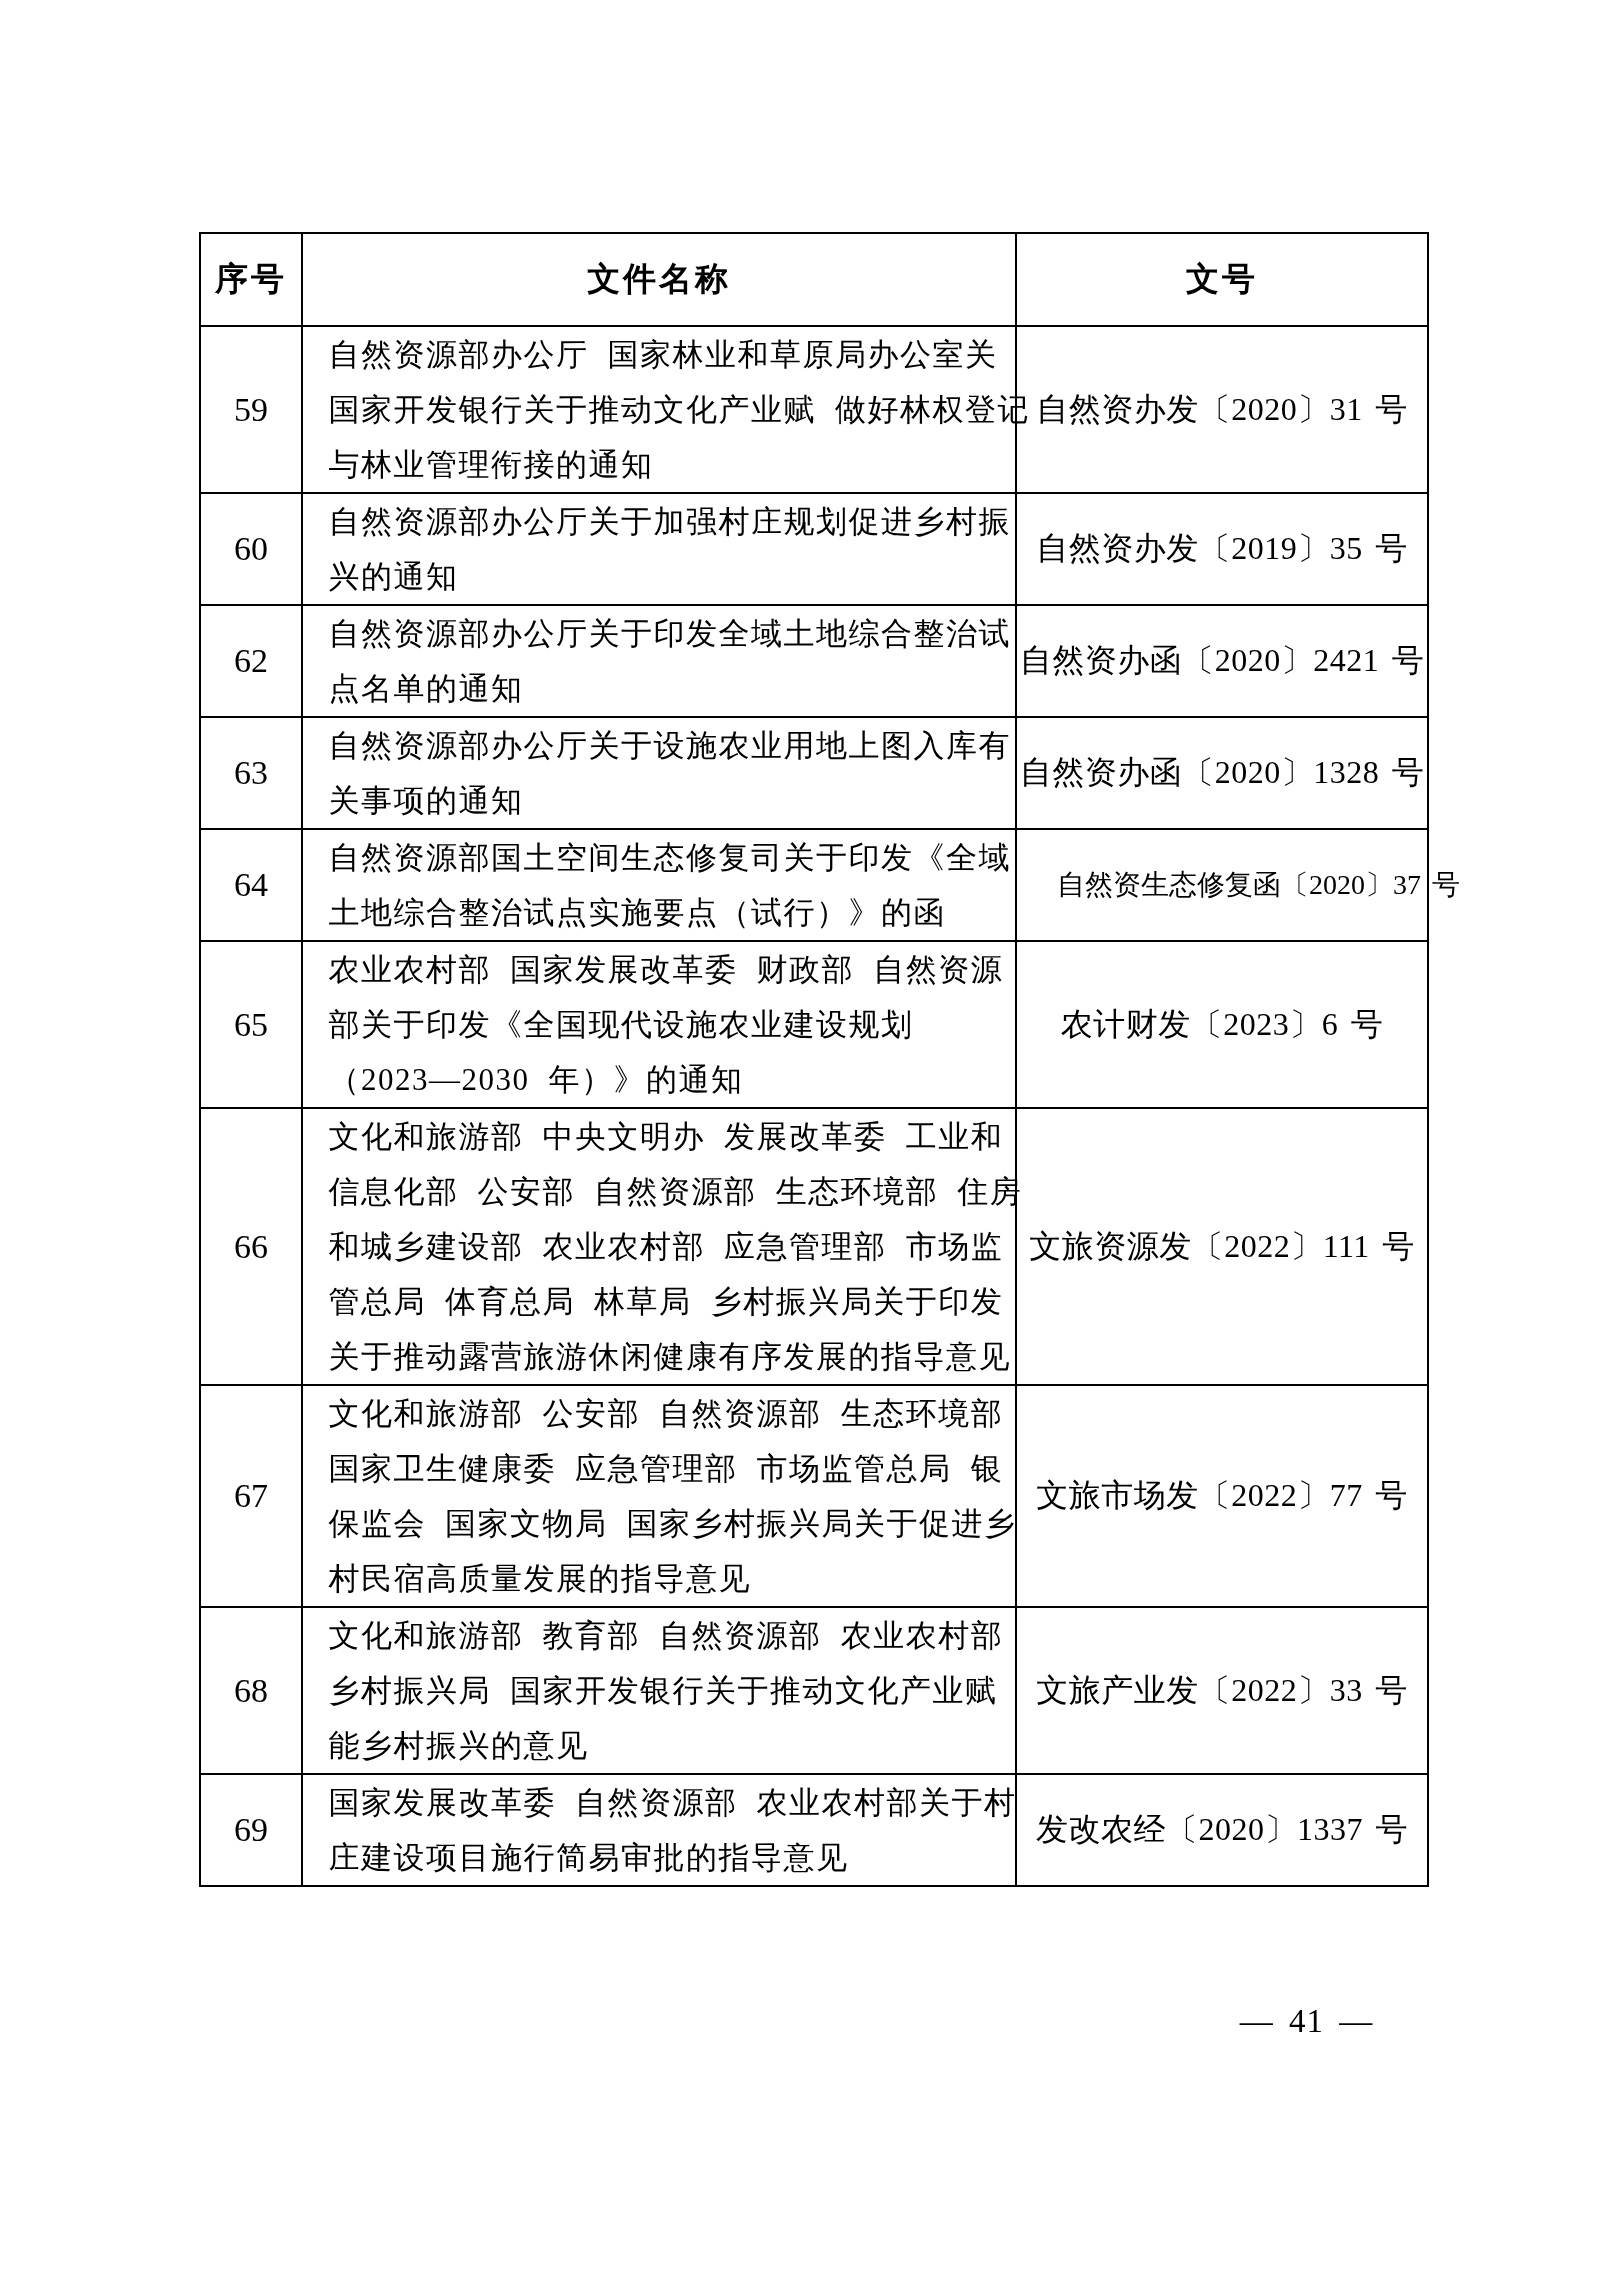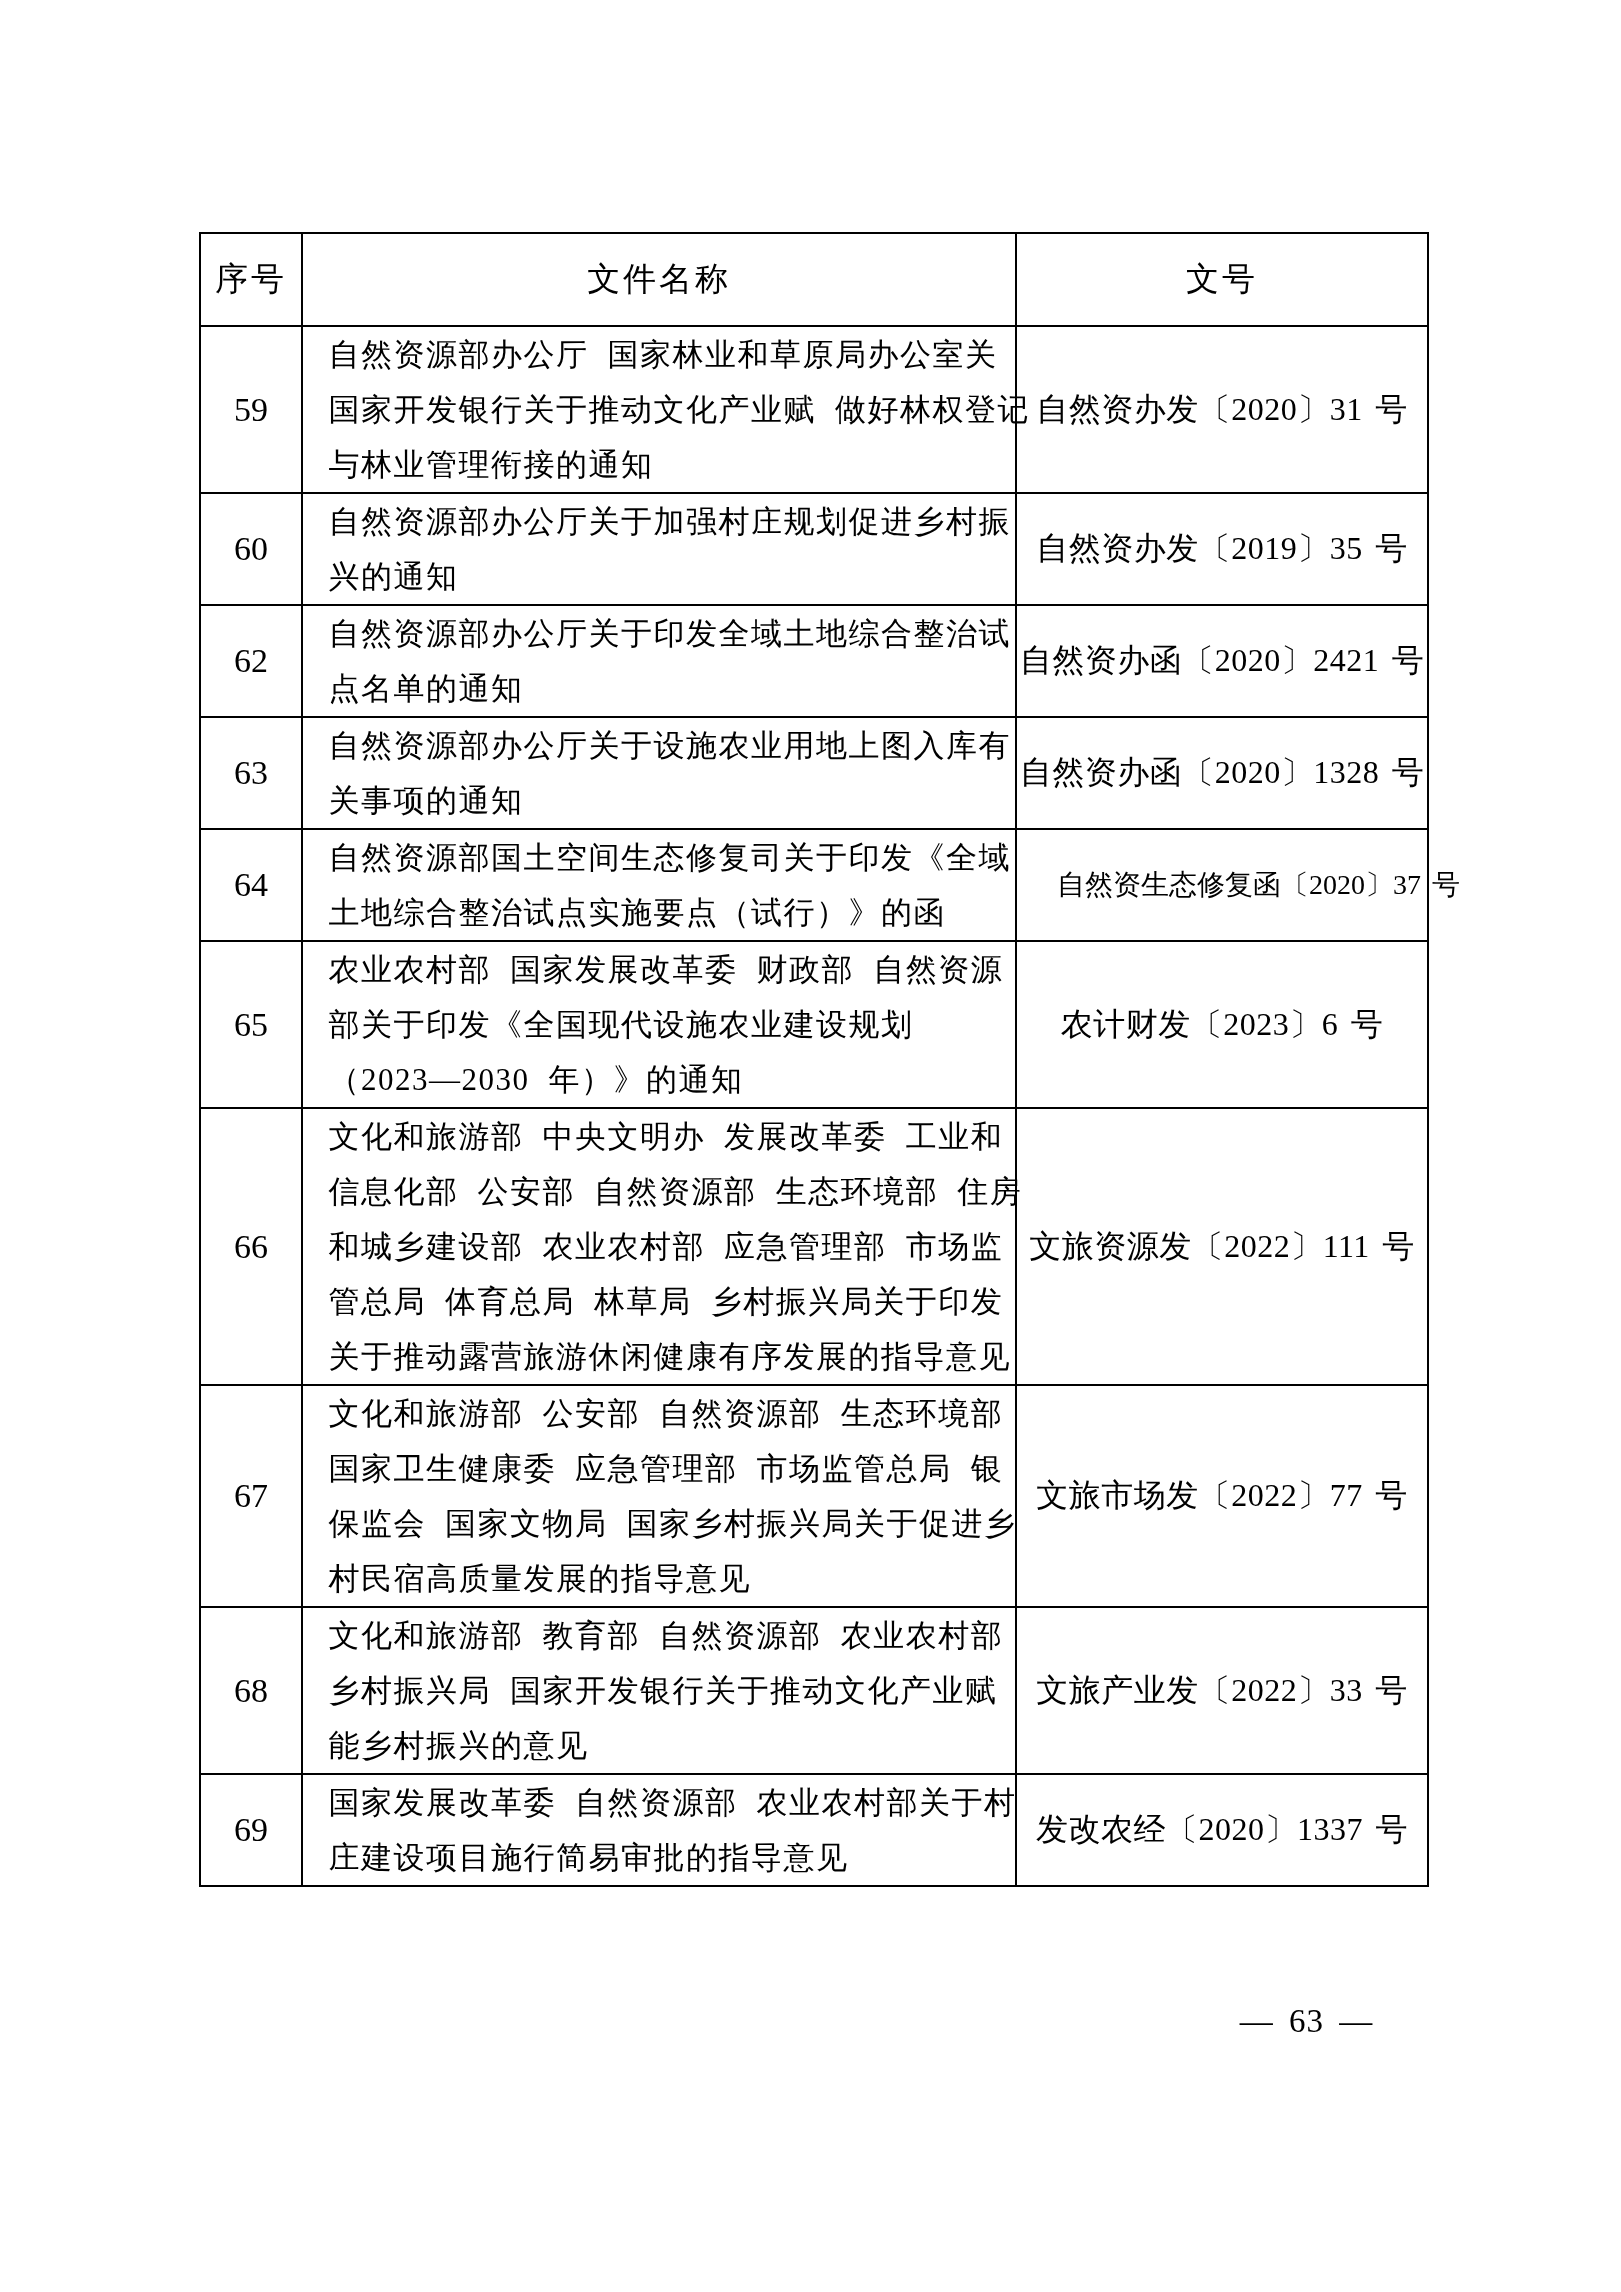--- a/index.html
+++ b/index.html
@@ -20,21 +20,21 @@
     table-layout:fixed;
     border:2.9px solid #000;
   }
   .doc-table th,.doc-table td{
     border:2px solid #000;
     padding:0;
     vertical-align:middle;
   }
   .doc-table thead tr{height:93px;}
   .doc-table th{
-    font-weight:normal;
+    font-weight:bold;
     font-size:33px;
     letter-spacing:2.9px;
     text-align:center;
   }
   td.cell-index{
     text-align:center;
     font-size:34px;
     font-family:"Liberation Serif","DejaVu Serif",serif;
   }
   td.cell-name{padding:0 9.8px 0 25.5px;}
@@ -166,16 +166,16 @@
           <td class="cell-index">69</td>
           <td class="cell-name">
             <div class="line">国家发展改革委 自然资源部 农业农村部关于村</div>
             <div class="line">庄建设项目施行简易审批的指导意见</div>
           </td>
           <td class="cell-number">发改农经〔2020〕1337 号</td>
         </tr>
       </tbody>
   </table>
 
-  <div class="page-footer">— 63 —</div>
+  <div class="page-footer">— 41 —</div>
 
 </div>
 
 
 </body></html>

